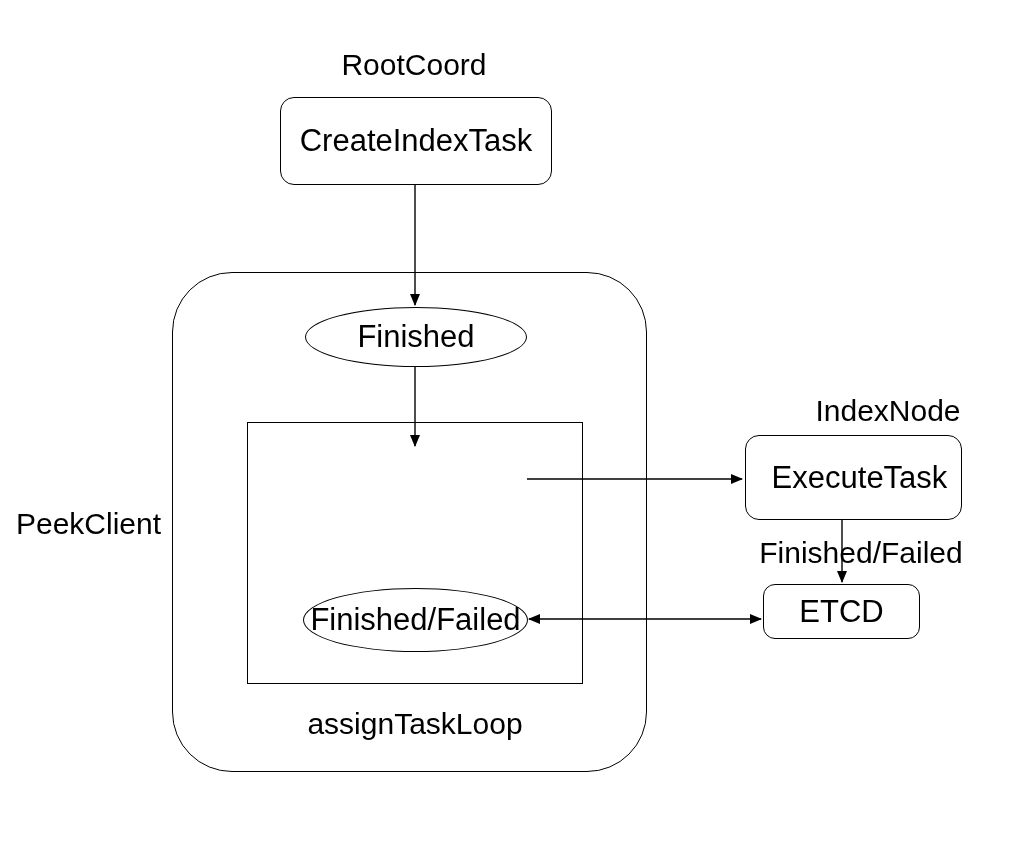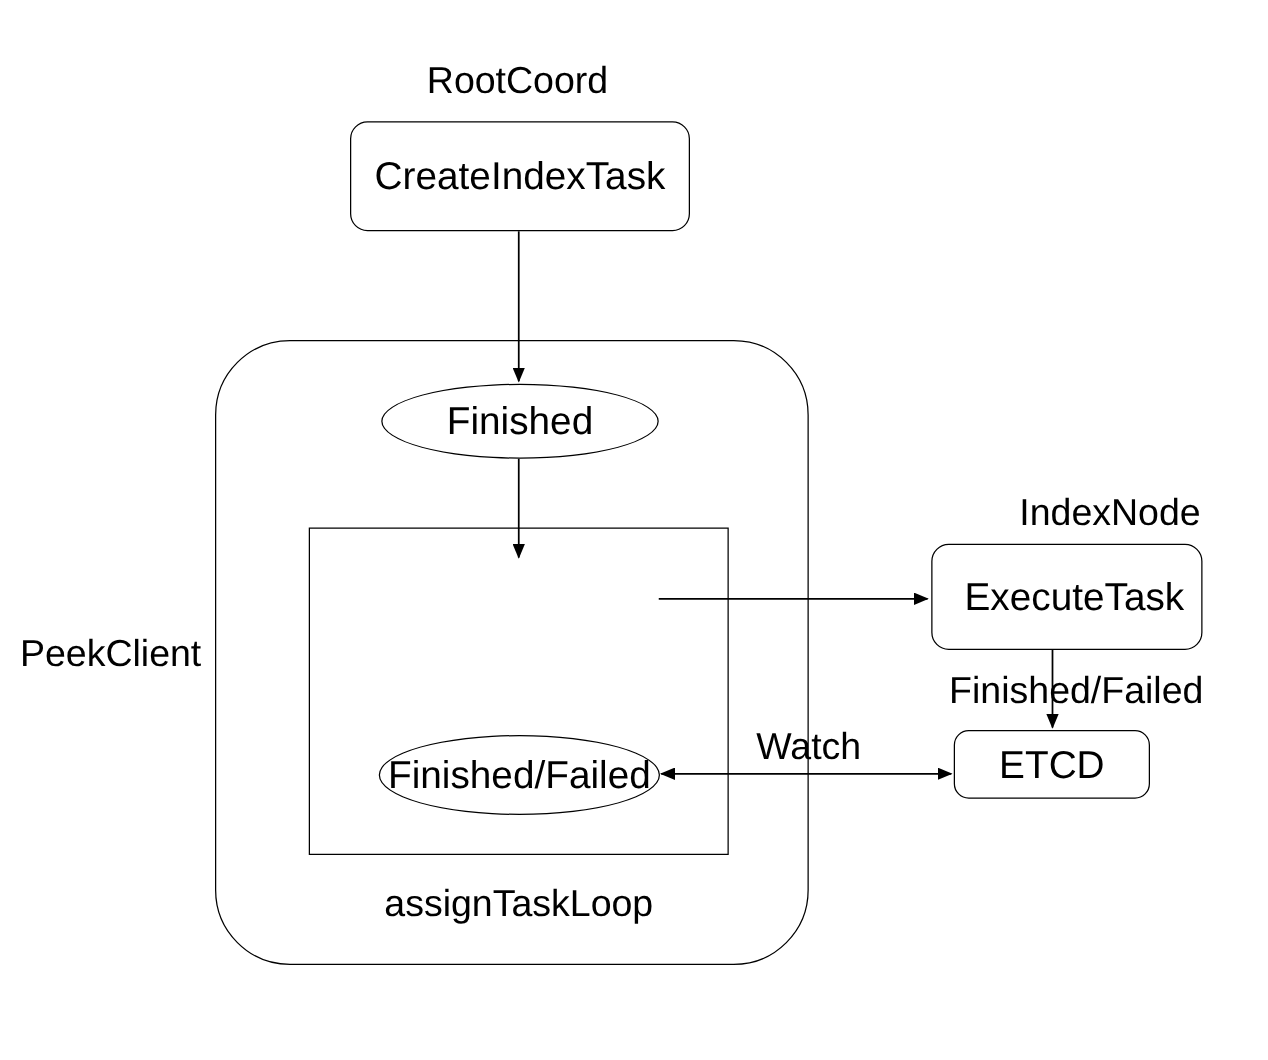--- a/index.html
+++ b/index.html
@@ -82,21 +82,20 @@
 
   <div id="outer-group" class="container-frame"></div>
   <div id="inner-group" class="container-frame"></div>
 
   <div id="lbl-root-coord" class="lbl">RootCoord</div>
   <div id="lbl-index-node" class="lbl">IndexNode</div>
   <div id="lbl-index-coord" class="lbl">PeekClient</div>
   <div id="lbl-assign-task-loop" class="lbl">assignTaskLoop</div>
 
   <div id="lbl-finished-failed" class="lbl">Finished/Failed</div>
-  <div id="lbl-watch" class="lbl">Watch</div>
 
   <div id="node-create-index-task" class="shape rounded">CreateIndexTask</div>
   <div id="node-unissued" class="shape ellipse">Finished</div>
   <div id="node-finished-failed" class="shape ellipse">Finished/Failed</div>
   <div id="node-execute-task" class="shape rounded">ExecuteTask</div>
   <div id="node-etcd" class="shape rounded">ETCD</div>
 
   <svg class="arrow-layer" viewBox="0 0 1014 848" xmlns="http://www.w3.org/2000/svg">
     <defs>
       <marker id="ah" viewBox="0 0 12 10" refX="11" refY="5" markerWidth="12" markerHeight="10" markerUnits="userSpaceOnUse" orient="auto-start-reverse">

